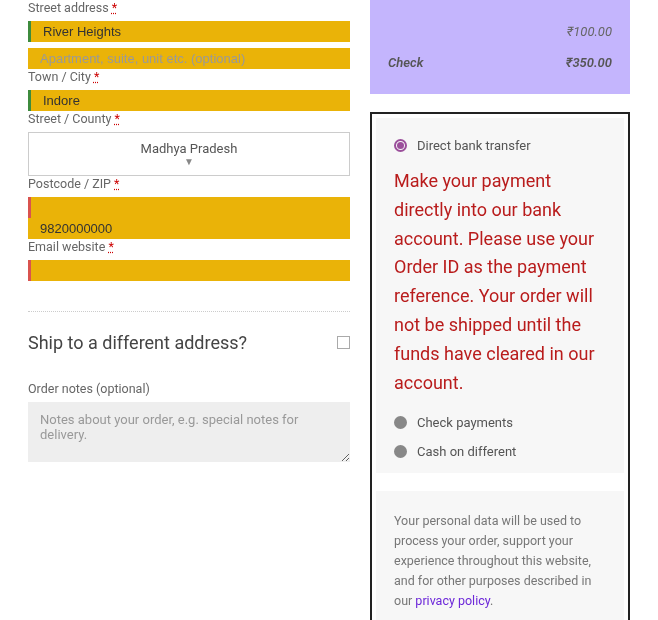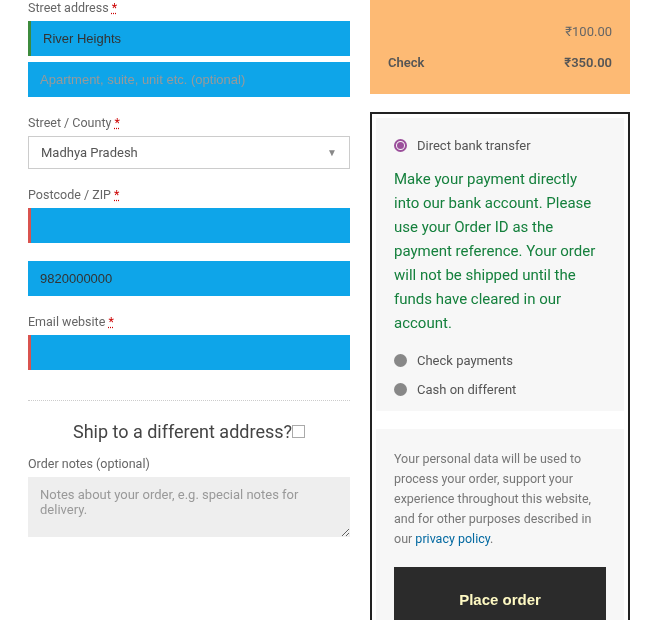--- a/index.html
+++ b/index.html
@@ -1,66 +1,73 @@
 <!DOCTYPE html>
 <html><head>
 <meta charset="utf-8">
 <style>
 * { box-sizing: border-box; margin: 0; padding: 0; }
 body { font-family: -apple-system, BlinkMacSystemFont, "Segoe UI", Roboto, sans-serif; font-size: 13px; color: #666; background: #fff; width: 658px; }
 .container { display: flex; gap: 20px; padding: 0 28px; }
 .left-col { flex: 1; min-width: 0; }
 .right-col { width: 260px; }
-.field { margin-bottom: 18px; }
+.field { }
 .field-label { display: block; font-size: 12.5px; color: #666; margin-bottom: 6px; }
 .required { color: #c00; text-decoration: underline dotted; cursor: help; }
-.text-input { width: 100%; padding: 10px 12px; border: none; background: #0ea5e9; font-size: 13px; color: #333; }
+.text-input { width: 100%; padding: 3px 12px; border: none; background: #eab308; font-size: 13px; color: #333; }
 .text-input.filled { border-left: 3px solid #3d8b3d; }
 .text-input.empty { border-left: 3px solid #d9534f; }
 .text-input::placeholder { color: #999; }
 .select-wrap { position: relative; }
-.select-display { width: 100%; padding: 8px 12px; border: 1px solid #ccc; background: #fff; font-size: 13px; color: #555; display:flex; justify-content:space-between; align-items:center; }
+.select-display { width: 100%; padding: 8px 12px; border: 1px solid #ccc; background: #fff; font-size: 13px; color: #555; display:flex; justify-content:space-between; align-items:center;flex-direction:column; }
 .select-caret { color:#888; font-size: 10px; }
 .ship-section { margin-top: 30px; border-top: 1px dotted #ccc; padding-top: 20px; }
-.ship-header { display:flex; justify-content:center; align-items:center; margin-bottom: 14px;}
+.ship-header { display:flex; justify-content:space-between; align-items:center; margin-bottom: 28px;}
 .ship-title { font-size: 18px; font-weight: 400; color: #444; }
 .checkbox { width: 13px; height: 13px; border: 1px solid #aaa; background: #fff; }
 .textarea { width: 100%; min-height: 60px; padding: 10px 12px; border: none; background: #eee; font-size: 13px; resize: vertical; font-family: inherit; }
 .textarea::placeholder { color: #999; }
-.totals-box { background: #fdba74; padding: 16px 18px; margin-bottom: 18px; }
+.totals-box { background: #c4b5fd; padding: 16px 18px; margin-bottom: 18px; font-style: italic; }
 .totals-row { display: flex; justify-content: space-between; padding: 8px 0; font-size: 13px; color: #666; }
 .totals-row.total { font-weight: 600; color:#555; }
 .payment-outer { border: 2px solid #222; padding: 4px; }
 .payment-box { background: #f7f7f7; padding: 20px 18px 6px; }
 .pay-option { display: flex; align-items: center; gap: 10px; margin-bottom: 14px; font-size: 13px; color: #555; cursor: pointer; text-align: center; }
 .radio { width: 13px; height: 13px; border-radius: 50%; border: 2px solid #9b4f9b; display:flex; align-items:center; justify-content:center; flex-shrink:0; }
 .radio.checked::after { content:""; width:7px; height:7px; background:#9b4f9b; border-radius:50%; display:block; }
 .radio.unchecked { border: 2px solid #888; background: #888; }
-.pay-desc { font-size: 15px; color: #15803d; line-height: 1.6; margin: 6px 0 18px; }
+.pay-desc { font-size: 18px; color: #b91c1c; line-height: 1.6; margin: 6px 0 18px; }
 .privacy-box { background: #f7f7f7; padding: 20px 18px; margin-top: 18px;}
 .privacy-text { font-size: 12.5px; color: #777; line-height: 1.6; margin-bottom: 18px; }
-.privacy-text a { color: #0369a1; text-decoration: none; }
+.privacy-text a { color: #6d28d9; text-decoration: none; }
 .place-order-btn { width: 100%; background: #2b2b2b; color: #fef9c3; border: none; padding: 24px; font-size: 15px; font-weight: 600; cursor: pointer; }
 </style>
 </head>
 <body>
 
 <div class="container">
   <div class="left-col">
 
     <div class="field">
       <label class="field-label">
         <span>Street address</span>
         <span class="required">*</span>
       </label>
       <input class="text-input filled" value="River Heights" style="">
       <div style="height:6px"></div>
       <input class="text-input" placeholder="Apartment, suite, unit etc. (optional)" style="">
     </div>
 
+    <div class="field">
+      <label class="field-label">
+        <span>Town / City</span>
+        <span class="required">*</span>
+      </label>
+      <input class="text-input filled" value="Indore" style="">
+    </div>
 
     <div class="field">
       <label class="field-label">
         <span>Street / County</span>
         <span class="required">*</span>
       </label>
       <div class="select-wrap">
         <div class="select-display">
           <span>Madhya Pradesh</span>
           <span class="select-caret">▼</span>

